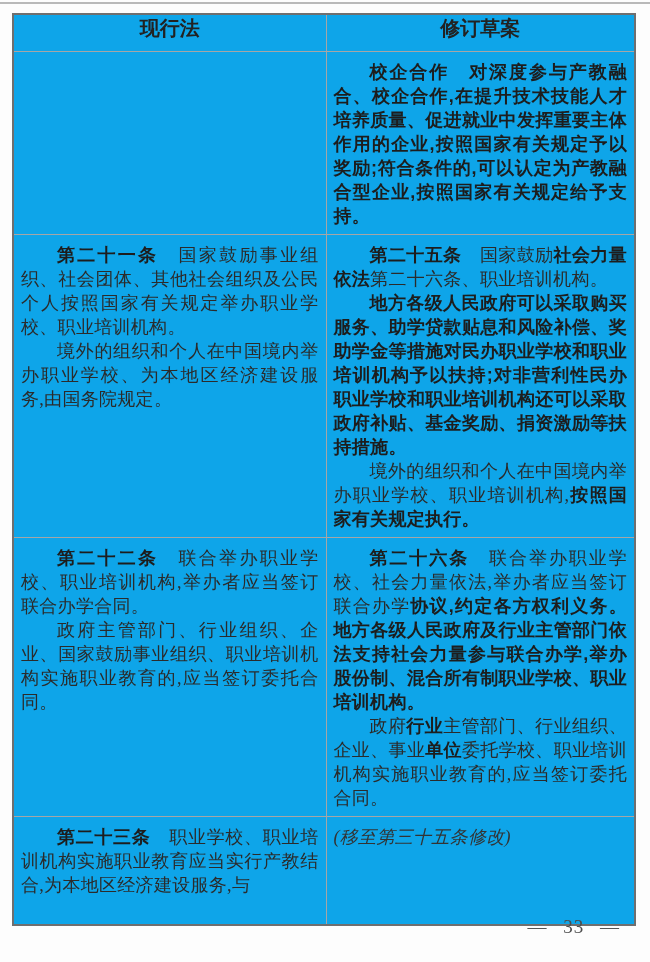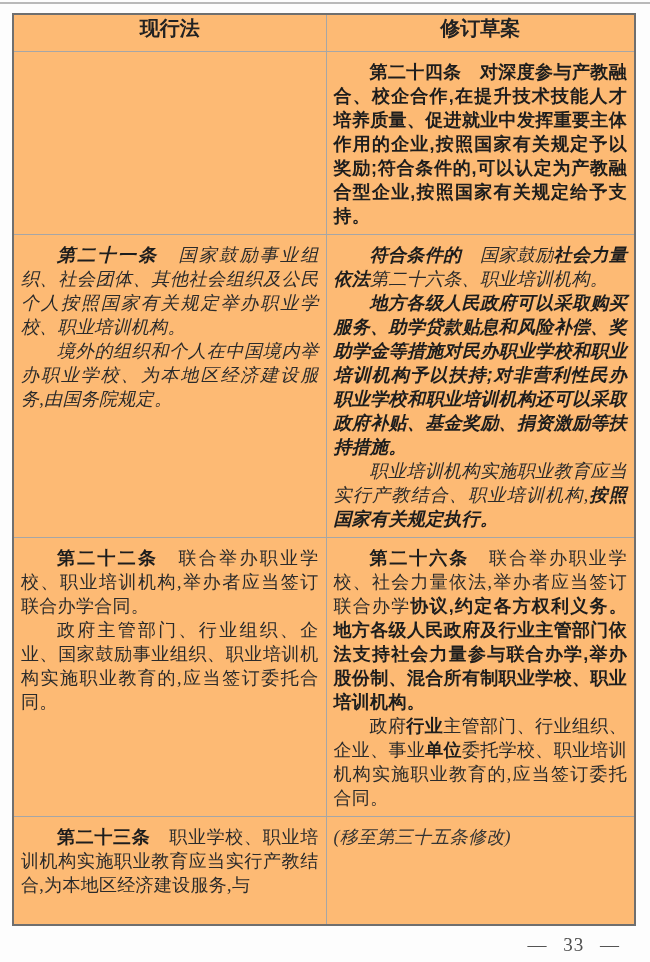--- a/index.html
+++ b/index.html
@@ -21,38 +21,38 @@
     position: absolute;
     left: 12px; top: 13px;
     width: 622px;
     border-collapse: collapse;
     table-layout: fixed;
   }
   table.cmp td, table.cmp th {
     border: 1px solid #a6a6a6;
     vertical-align: top;
     overflow: hidden;
-    background: #fdba74;
+    background: #0ea5e9;
   }
   table.cmp { border: 2px solid #6f6f6f; }
   th.hdr {
     height: 37px;
     font-family: "Liberation Sans", sans-serif;
     font-weight: bold;
     font-size: 20px;
     color: #222;
     text-align: center;
     vertical-align: middle;
     border-bottom: 2px solid #a6a6a6;
   }
   td.cell { padding: 8px 7px 6px 7px; }
   .col-l { width: 313px; }
   .col-r { width: 309px; }
   tr.r1 td { height: 183px; }
-  tr.r2 td { height: 302px; font-style: italic; }
+  tr.r2 td { height: 302px; }
   tr.r3 td { height: 277px; }
   tr.r4 td { height: 109px; }
   .para {
     font-size: 18px;
     line-height: 24px;
     letter-spacing: 0.3px;
     text-indent: 2em;
     text-align: justify;
     color: #2b2b2b;
   }
@@ -67,21 +67,21 @@
     color: #1d1d1d;
   }
   .kai {
     font-family: "Liberation Serif", serif;
     font-style: italic;
     color: #333;
   }
   .page-number {
     position: absolute;
     right: 30px;
-    bottom: 6px;
+    bottom: 24px;
     font-family: "Liberation Serif", serif;
     font-size: 19px;
     color: #4d4d4d;
     letter-spacing: 1px;
     word-spacing: 10px;
   }
 </style>
 </head>
 <body>
 
@@ -93,32 +93,32 @@
     <col class="col-r">
   </colgroup>
   <tbody>
       <tr>
     <th class="hdr">现行法</th>
     <th class="hdr">修订草案</th>
   </tr>
   <tr class="r1">
     <td class="cell"></td>
     <td class="cell">
-          <p class="para"><span class="hei">第二十四条　</span><span class="hei">对深度参与产教融合、校企合作,在提升技术技能人才培养质量、促进就业中发挥重要主体作用的企业,按照国家有关规定予以奖励;符合条件的,可以认定为产教融合型企业,按照国家有关规定给予支持。</span></p>
+          <p class="para"><span class="hei">校企合作　</span><span class="hei">对深度参与产教融合、校企合作,在提升技术技能人才培养质量、促进就业中发挥重要主体作用的企业,按照国家有关规定予以奖励;符合条件的,可以认定为产教融合型企业,按照国家有关规定给予支持。</span></p>
         </td>
   </tr>
   <tr class="r2">
     <td class="cell">
           <p class="para"><span class="hei">第二十一条　</span><span class="song">国家鼓励事业组织、社会团体、其他社会组织及公民个人按照国家有关规定举办职业学校、职业培训机构。</span></p>
           <p class="para"><span class="song">境外的组织和个人在中国境内举办职业学校、为本地区经济建设服务,由国务院规定。</span></p>
         </td>
     <td class="cell">
-          <p class="para"><span class="hei">符合条件的　</span><span class="song">国家鼓励</span><span class="hei">社会力量依法</span><span class="song">第二十六条、职业培训机构。</span></p>
+          <p class="para"><span class="hei">第二十五条　</span><span class="song">国家鼓励</span><span class="hei">社会力量依法</span><span class="song">第二十六条、职业培训机构。</span></p>
           <p class="para"><span class="hei">地方各级人民政府可以采取购买服务、助学贷款贴息和风险补偿、奖助学金等措施对民办职业学校和职业培训机构予以扶持;对非营利性民办职业学校和职业培训机构还可以采取政府补贴、基金奖励、捐资激励等扶持措施。</span></p>
-          <p class="para"><span class="song">职业培训机构实施职业教育应当实行产教结合、职业培训机构,</span><span class="hei">按照国家有关规定执行。</span></p>
+          <p class="para"><span class="song">境外的组织和个人在中国境内举办职业学校、职业培训机构,</span><span class="hei">按照国家有关规定执行。</span></p>
         </td>
   </tr>
   <tr class="r3">
     <td class="cell">
           <p class="para"><span class="hei">第二十二条　</span><span class="song">联合举办职业学校、职业培训机构,举办者应当签订联合办学合同。</span></p>
           <p class="para"><span class="song">政府主管部门、行业组织、企业、国家鼓励事业组织、职业培训机构实施职业教育的,应当签订委托合同。</span></p>
         </td>
     <td class="cell">
           <p class="para"><span class="hei">第二十六条　</span><span class="song">联合举办职业学校、社会力量依法,举办者应当签订联合办学</span><span class="hei">协议,约定各方权利义务。地方各级人民政府及行业主管部门依法支持社会力量参与联合办学,举办股份制、混合所有制职业学校、职业培训机构。</span></p>
           <p class="para"><span class="song">政府</span><span class="hei">行业</span><span class="song">主管部门、行业组织、企业、事业</span><span class="hei">单位</span><span class="song">委托学校、职业培训机构实施职业教育的,应当签订委托合同。</span></p>

